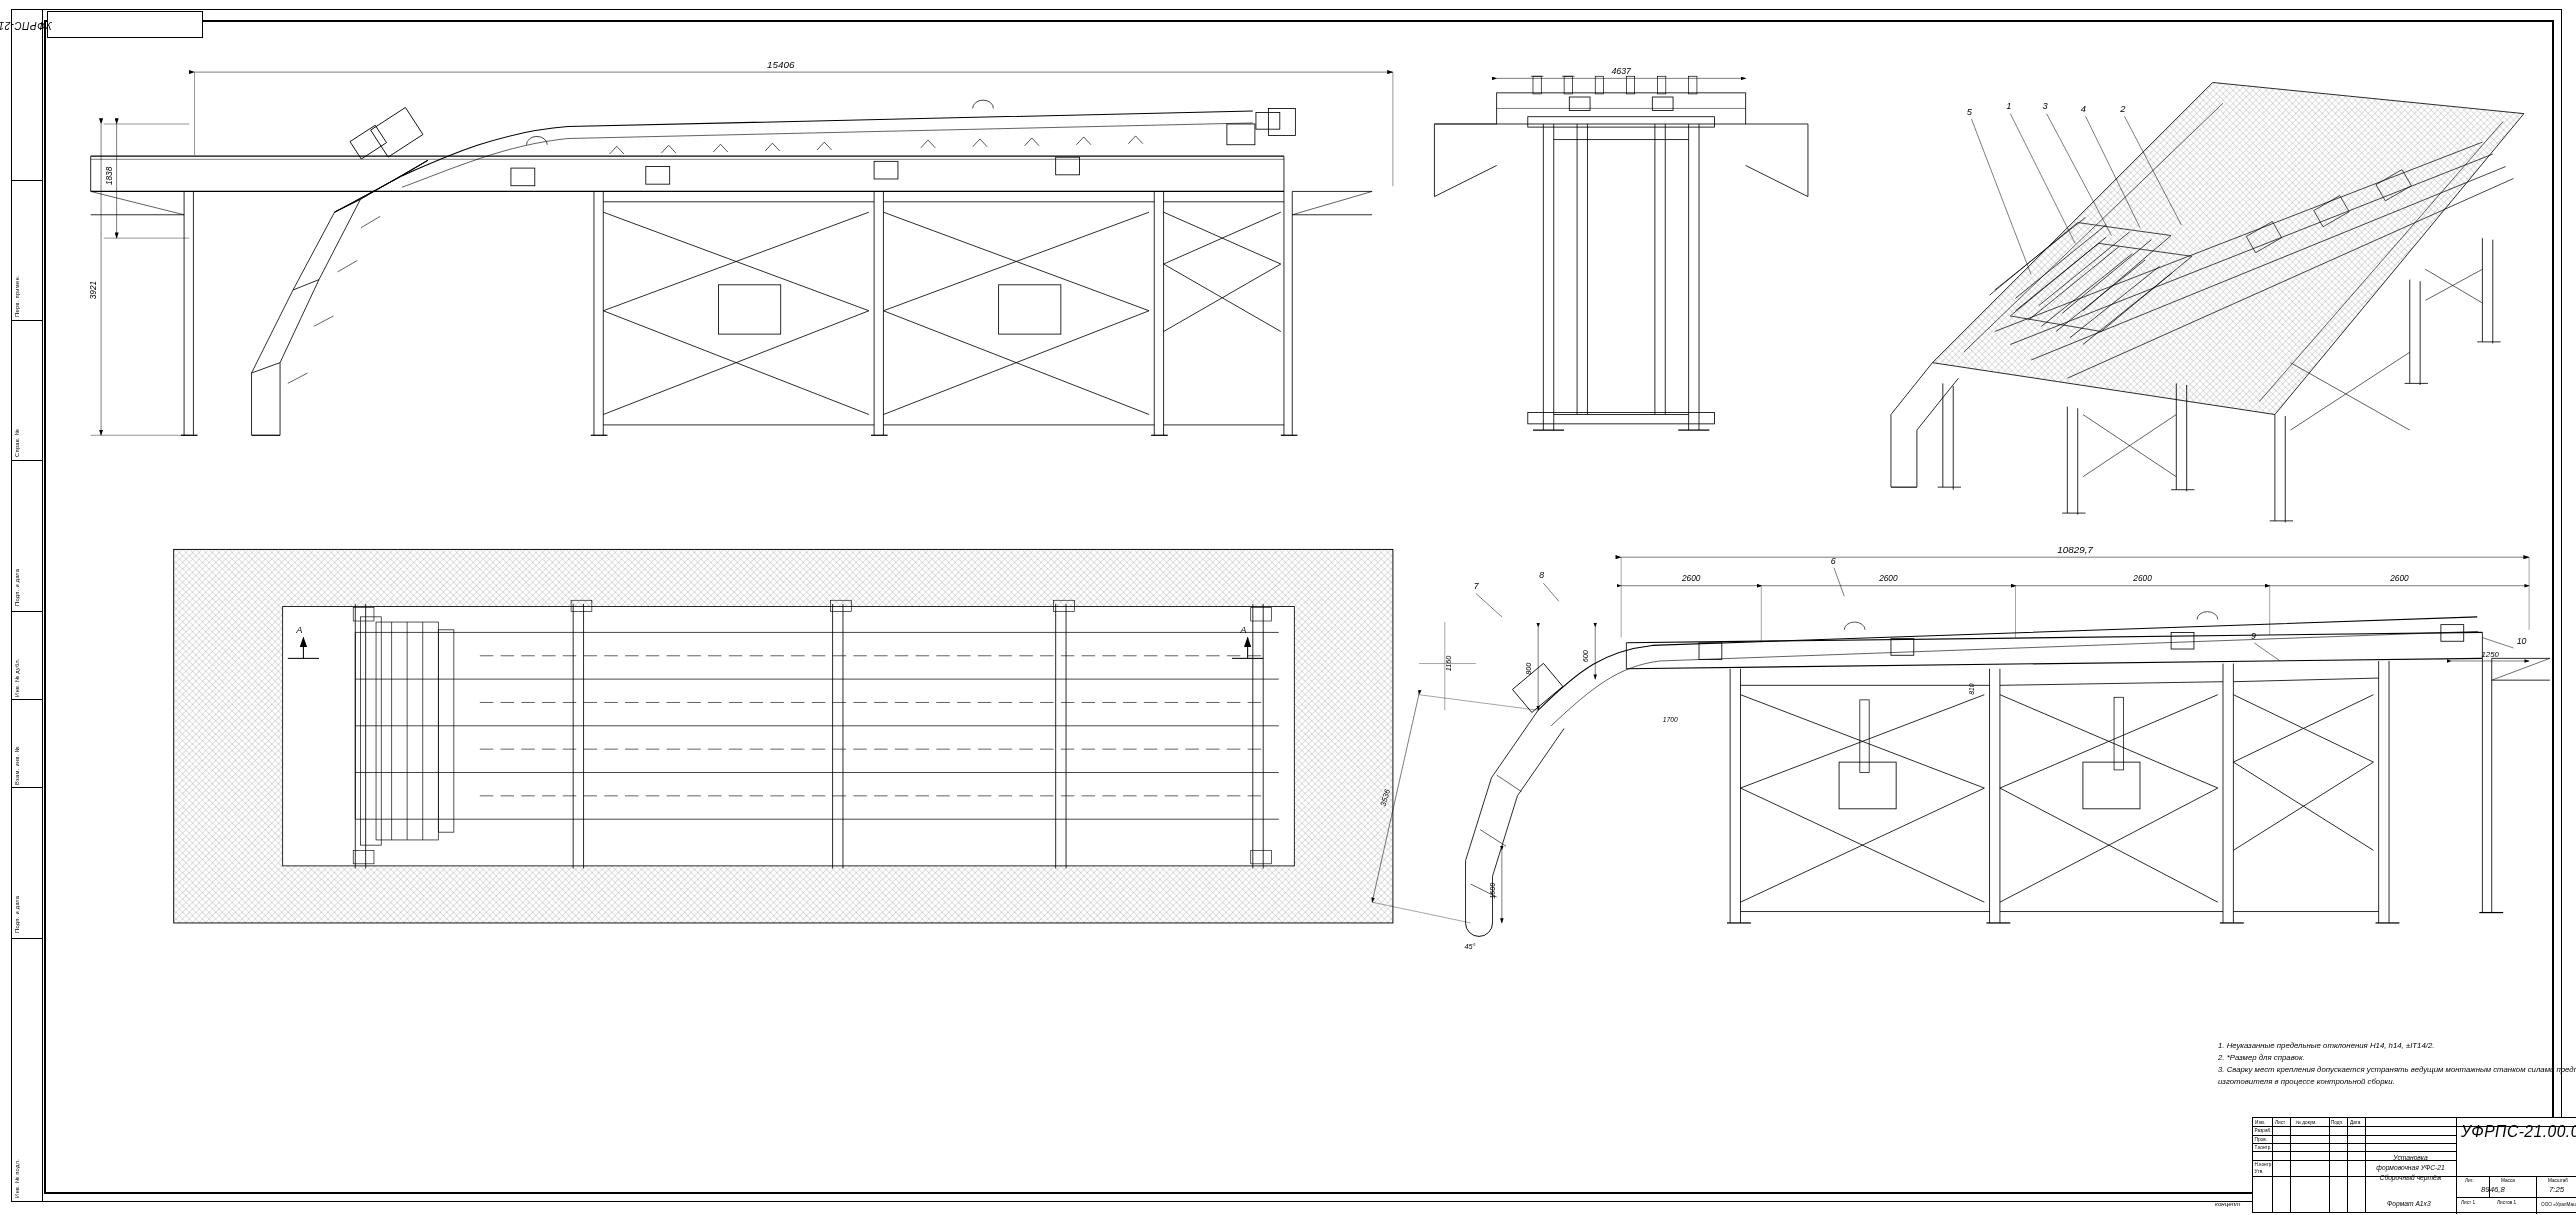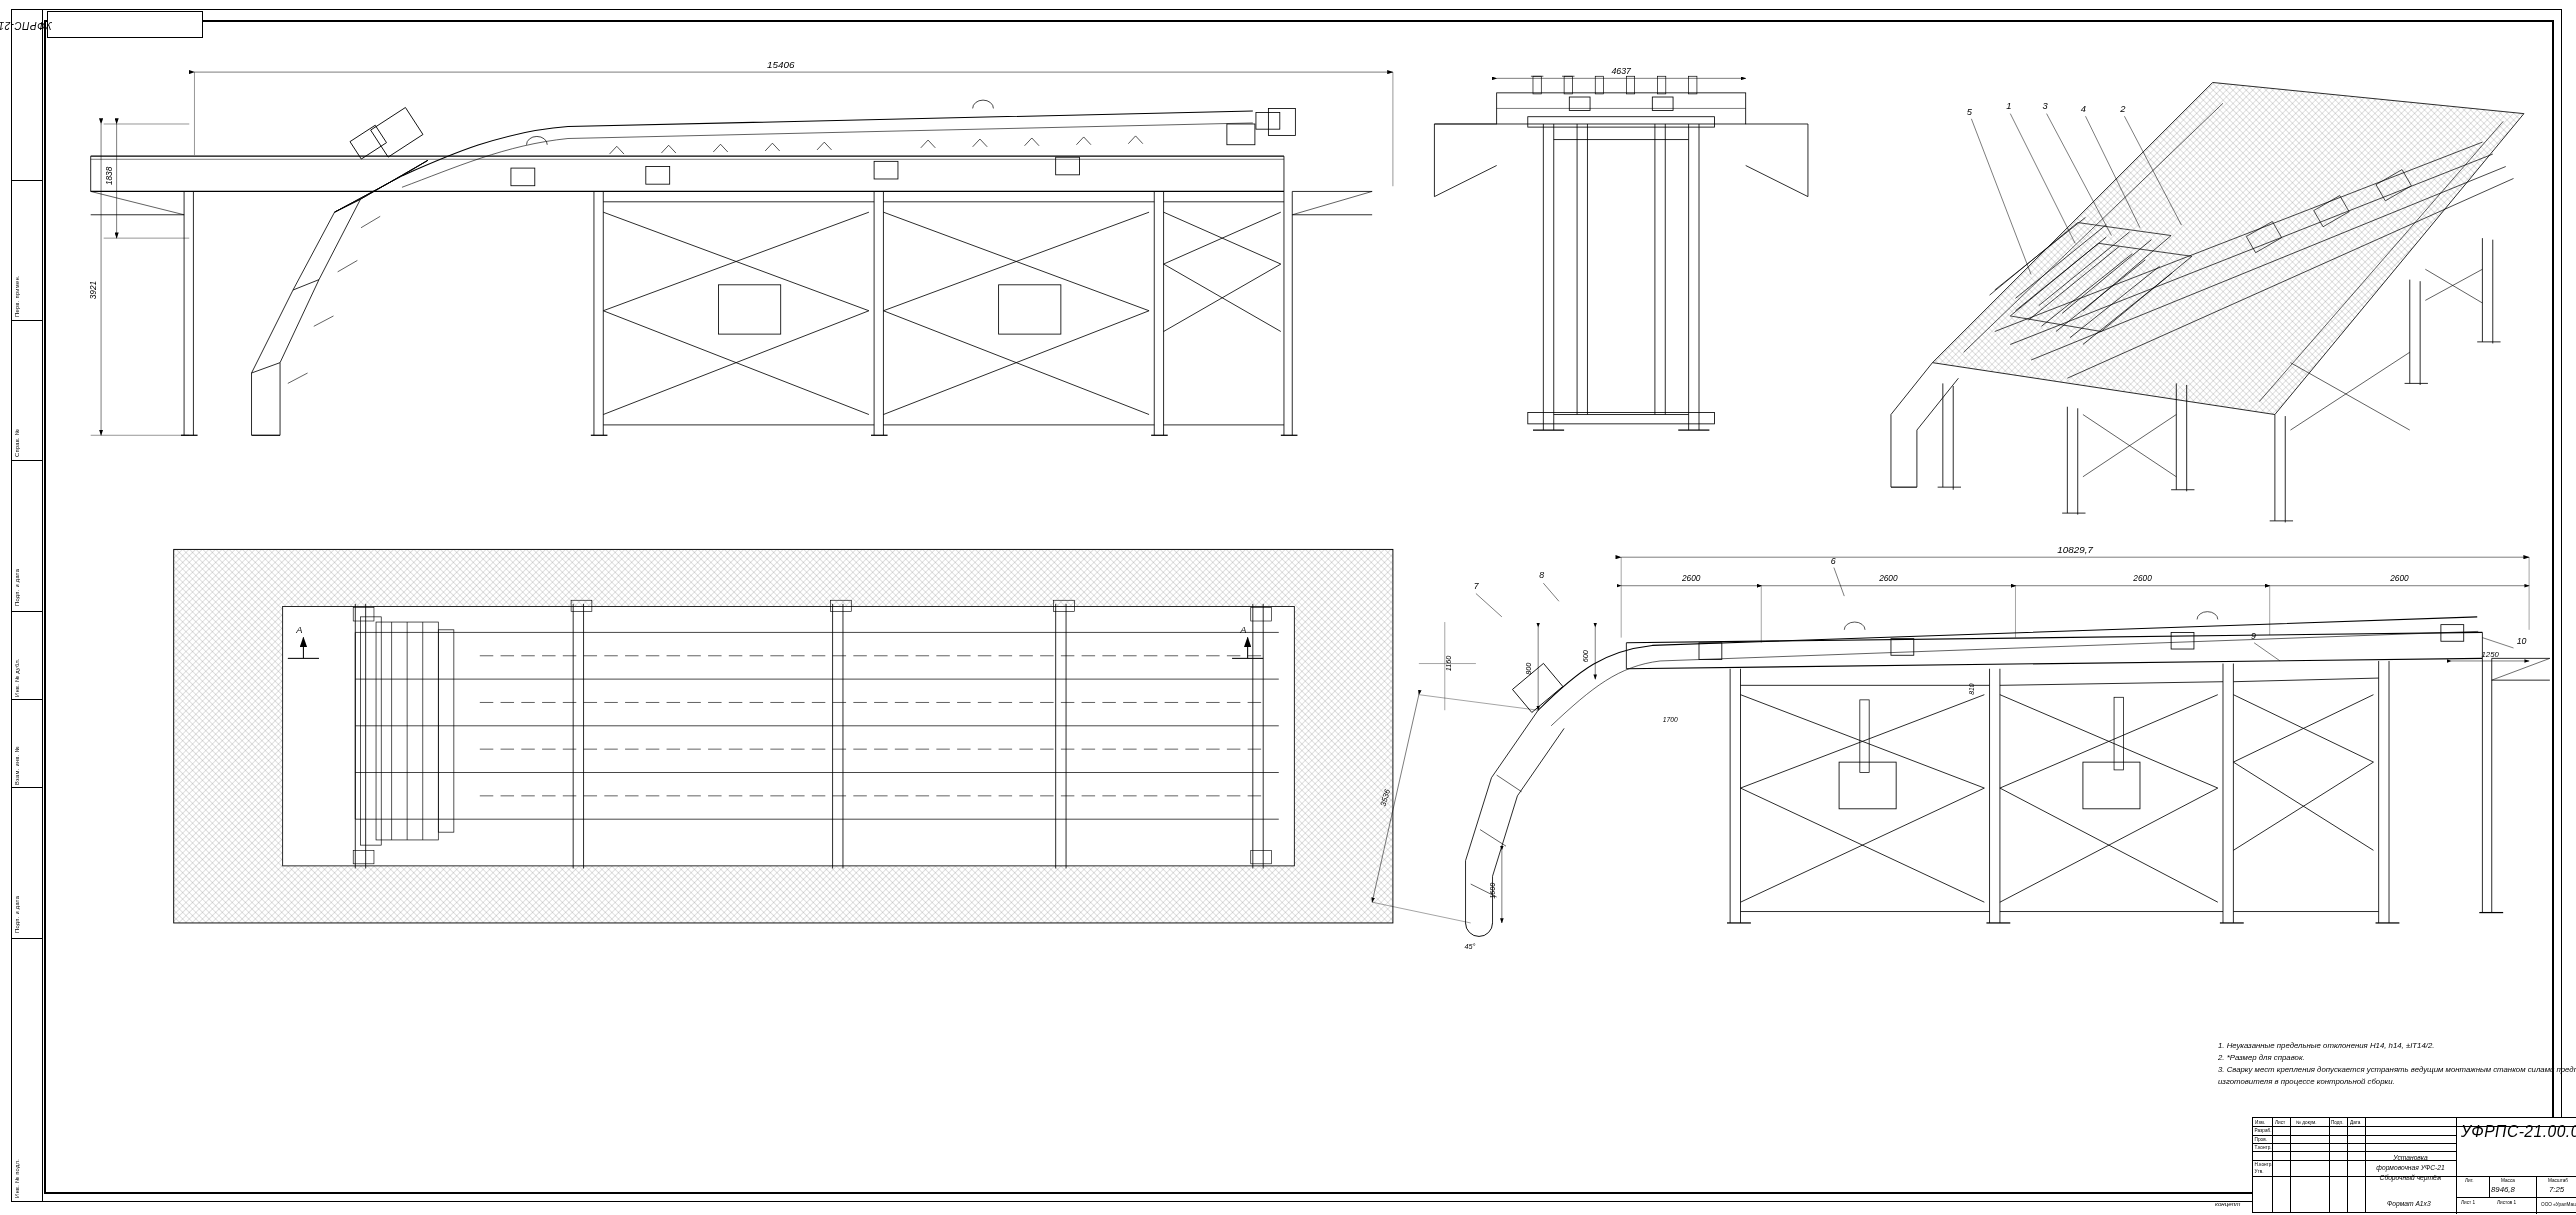--- a/index.html
+++ b/index.html
@@ -679,21 +679,21 @@
         <div>Установка</div>
         <div>формовочная УФС-21</div>
         <div>Сборочный чертёж</div>
       </div>
 
       <div class="tb-des">УФРПС-21.00.00.000 СБ</div>
 
       <div class="tb-text" style="left:212px;top:60px;">Лит.</div>
       <div class="tb-text" style="left:248px;top:60px;">Масса</div>
       <div class="tb-text" style="left:295px;top:60px;">Масштаб</div>
-      <div class="tb-big" style="left:238px;top:67px;">8946,8</div>
+      <div class="tb-big" style="left:228px;top:67px;">8946,8</div>
       <div class="tb-big" style="left:296px;top:67px;">7:25</div>
       <div class="tb-text" style="left:208px;top:82px;">Лист 1</div>
       <div class="tb-text" style="left:244px;top:82px;">Листов 1</div>
       <div class="tb-text" style="left:288px;top:84px;">ООО «УралМаш»</div>
     </div>
 
   </div>
 
   <div class="bottom-mid">концепт</div>
   <div class="bottom-right">Формат   А1х3</div>

